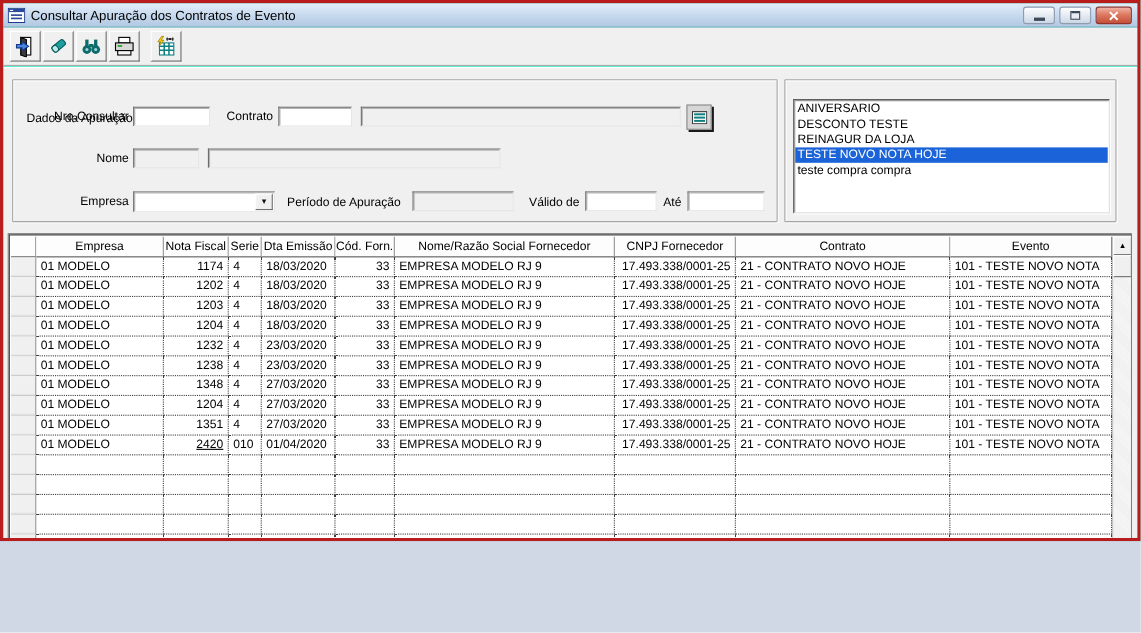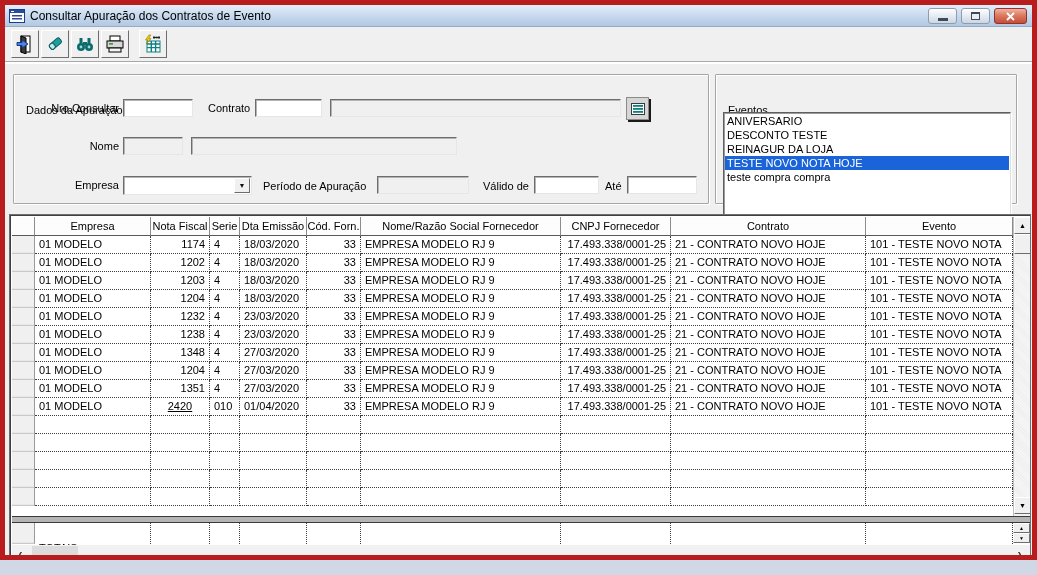--- a/index.html
+++ b/index.html
@@ -1,20 +1,20 @@
 <!DOCTYPE html>
 <html><head>
 <meta charset="utf-8">
 <style>
   * { margin:0; padding:0; box-sizing:border-box; }
   html,body { background:#cfd8e4; }
   body { font-family:"Liberation Sans", sans-serif; font-size:11px; color:#000; }
 
-  .win { position:relative; width:1037px; height:560px; background:#ffffff;
-         border:5px solid #b91c1c; overflow:hidden; }
+  .win { position:relative; width:1037px; height:492px; background:#5eead4;
+         border:3px solid #b91c1c; overflow:hidden; }
 
   
   .titlebar { position:relative; height:22px;
     background:linear-gradient(#e3eefa, #c3d6ec 60%, #b3c9e2);
     border-bottom:1px solid #96abc4; display:flex; align-items:center; padding:0 4px; }
   .title-icon { width:16px; height:14px; margin-right:5px; flex:0 0 auto; }
   .title-text { font-size:12px; color:#000; white-space:nowrap; }
   .win-btns { position:absolute; right:5px; top:3px; display:flex; gap:4px; }
   .wbtn { width:29px; height:16px; border:1px solid #8e9cb0; border-radius:3px;
     background:linear-gradient(#fdfdfd,#e8edf4 45%,#ccd6e4); display:flex;
@@ -215,21 +215,21 @@
       <span class="lbl" style="left:249px; top:102px;">Período de Apuração</span>
       <input class="tb gray" style="left: 363px; top: 101px; width: 92px;" value="">
       <span class="lbl" style="left:469px; top:102px;">Válido de</span>
       <input class="tb" style="left: 520px; top: 101px; width: 65px;" value="">
       <span class="lbl" style="left:591px; top:102px;">Até</span>
       <input class="tb" style="left: 613px; top: 101px; width: 70px;" value="">
     </div>
 
     <div class="groupbox" style="left:710px; top:10px; width:302px; height:130px;">
       <span class="gb-title">Eventos</span>
-      <div class="listbox" style="left:7px; top:17px; width:288px; height:104px;margin-top:20px;">
+      <div class="listbox" style="left:7px; top:17px; width:288px; height:104px;">
           <div class="lb-item">ANIVERSARIO</div>
           <div class="lb-item">DESCONTO TESTE</div>
           <div class="lb-item">REINAGUR DA LOJA</div>
           <div class="lb-item sel" style="background: rgb(26, 99, 217);">TESTE NOVO NOTA HOJE</div>
           <div class="lb-item">teste compra compra</div>
         </div>
     </div>
 
     <div class="grid">
       <div class="grid-main">
@@ -351,21 +351,21 @@
                 <div class="gcell" style="width: 67px; text-align: left;">27/03/2020</div>
                 <div class="gcell" style="width: 54px; text-align: right;">33</div>
                 <div class="gcell" style="width: 200px; text-align: left;">EMPRESA MODELO RJ 9</div>
                 <div class="gcell" style="width: 110px; text-align: right;">17.493.338/0001-25</div>
                 <div class="gcell" style="width: 195px; text-align: left;">21 - CONTRATO NOVO HOJE</div>
                 <div class="gcell" style="width: 147px; text-align: left;">101 - TESTE NOVO NOTA</div>
               </div>
               <div class="grow">
                 <div class="ind"></div>
                 <div class="gcell" style="width: 116px; text-align: left;">01 MODELO</div>
-                <div class="gcell" style="width: 59px; text-align: center; text-decoration: underline;">2420</div>
+                <div class="gcell" style="width: 59px; text-align: right; text-decoration: underline;">2420</div>
                 <div class="gcell" style="width: 30px; text-align: left;">010</div>
                 <div class="gcell" style="width: 67px; text-align: left;">01/04/2020</div>
                 <div class="gcell" style="width: 54px; text-align: right;">33</div>
                 <div class="gcell" style="width: 200px; text-align: left;">EMPRESA MODELO RJ 9</div>
                 <div class="gcell" style="width: 110px; text-align: right;">17.493.338/0001-25</div>
                 <div class="gcell" style="width: 195px; text-align: left;">21 - CONTRATO NOVO HOJE</div>
                 <div class="gcell" style="width: 147px; text-align: left;">101 - TESTE NOVO NOTA</div>
               </div>
               <div class="grow">
                 <div class="ind"></div>

